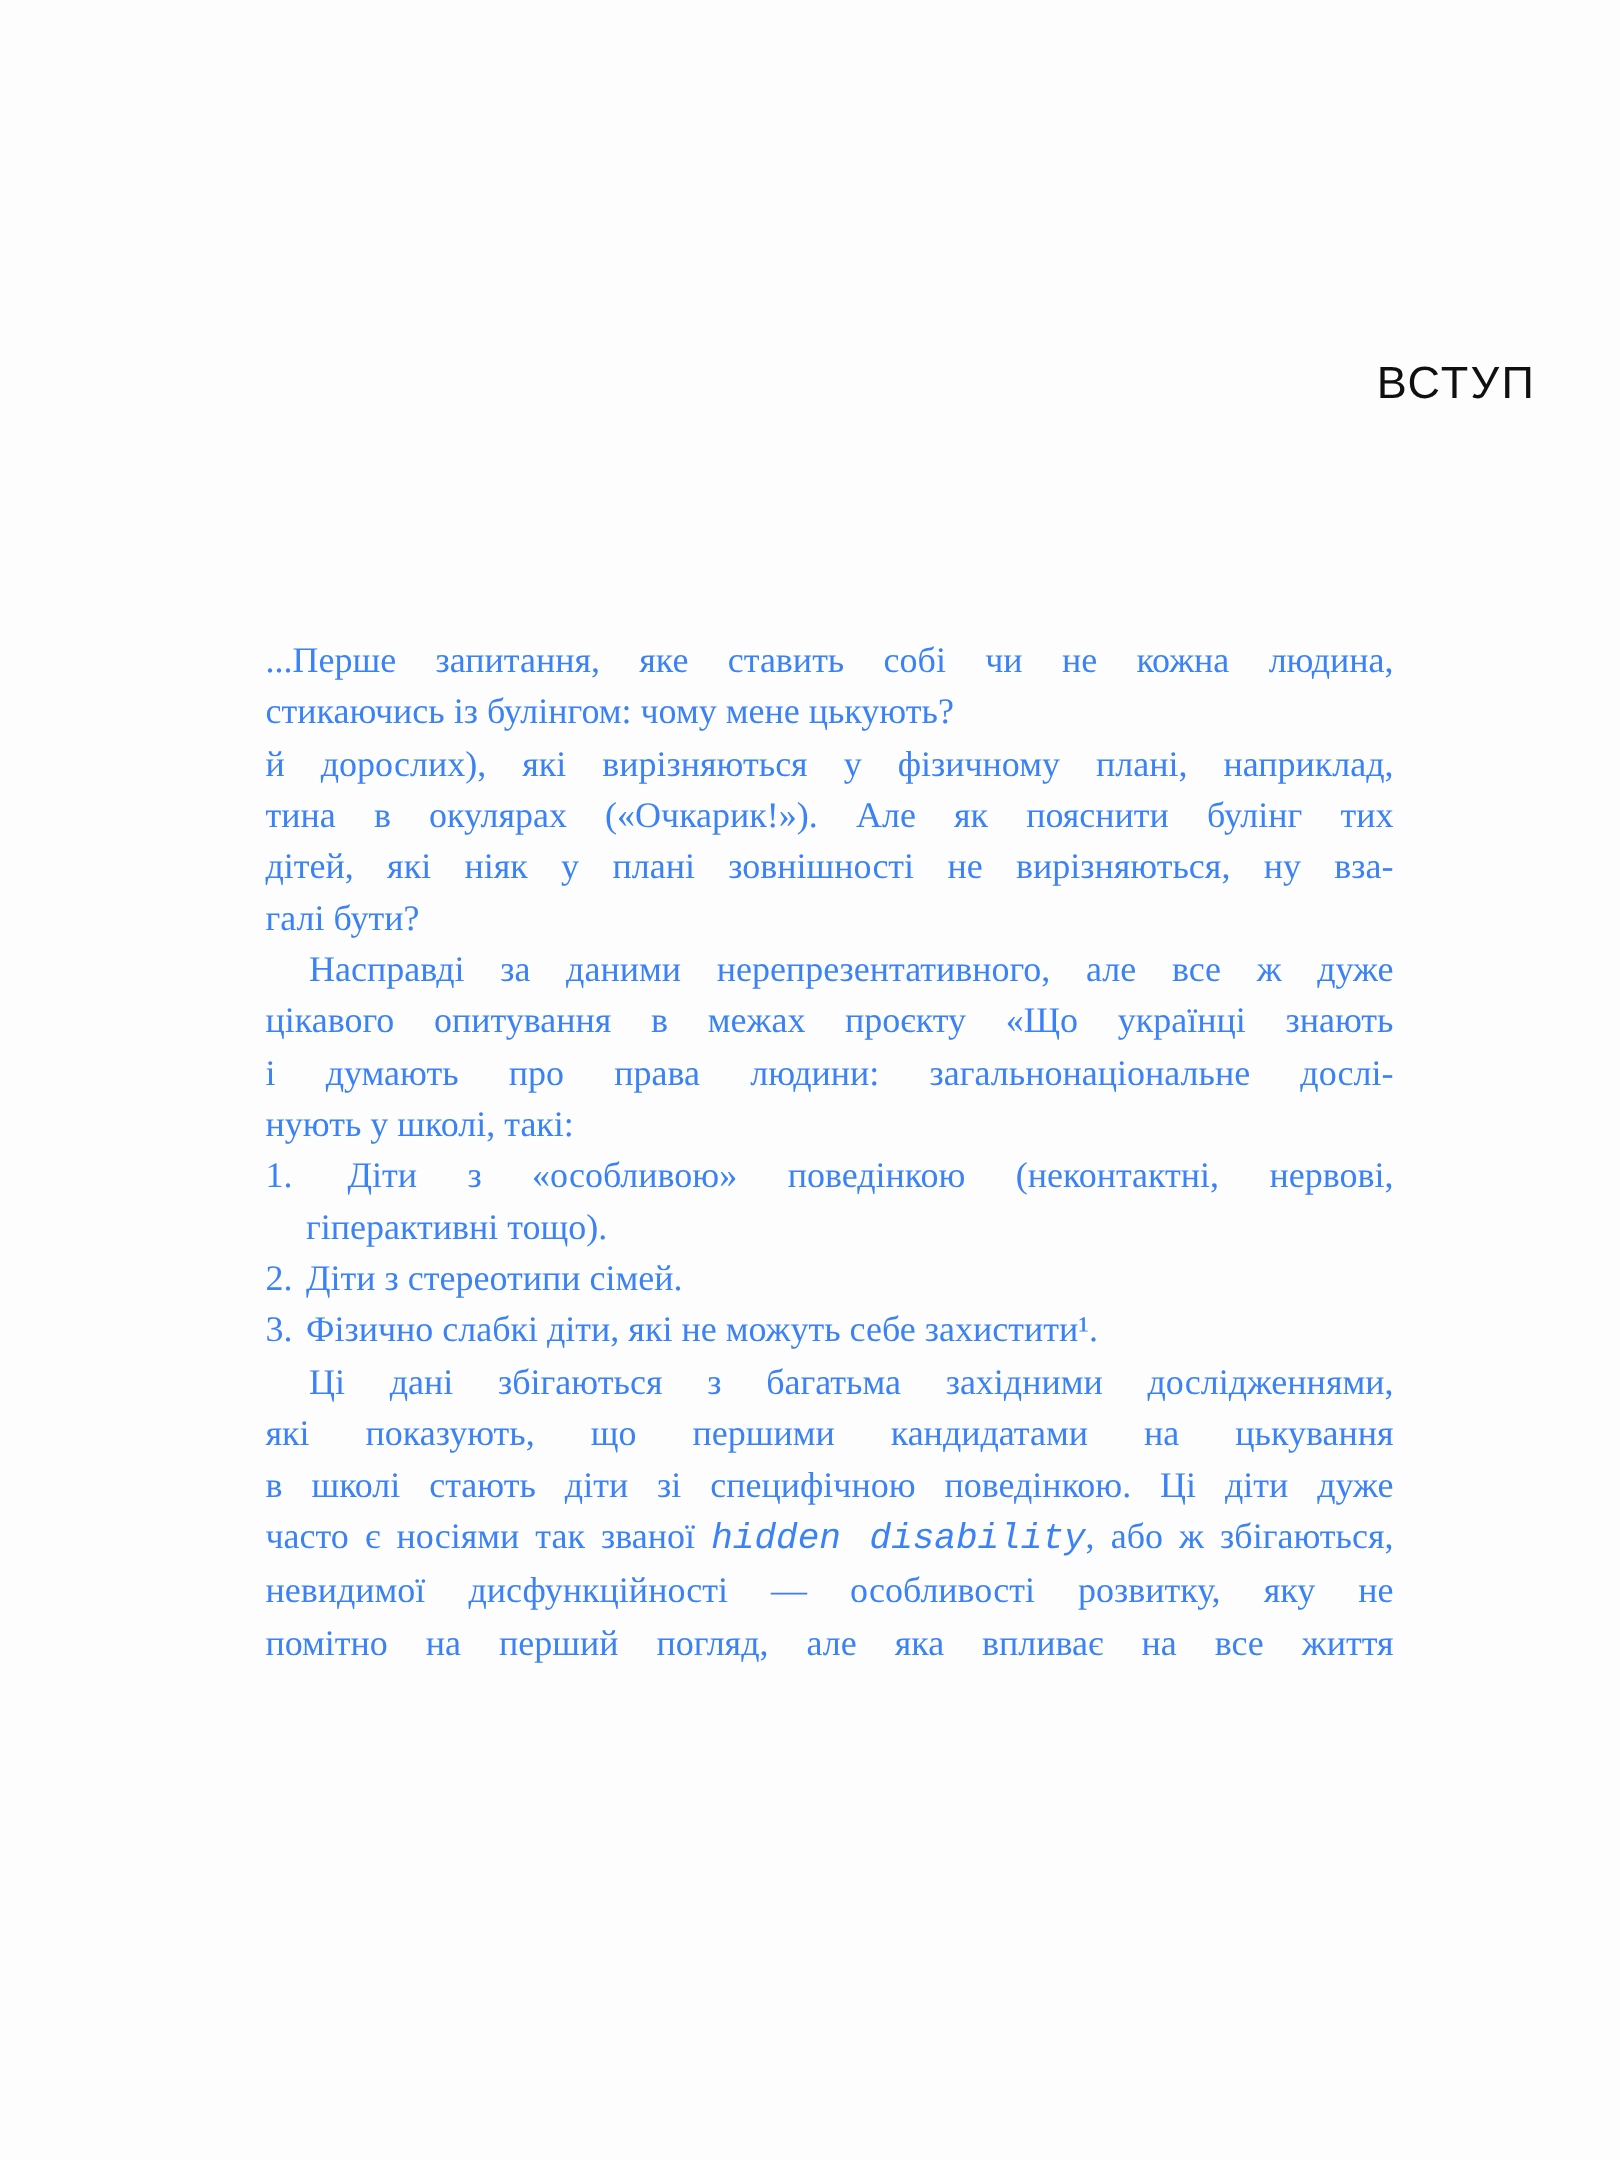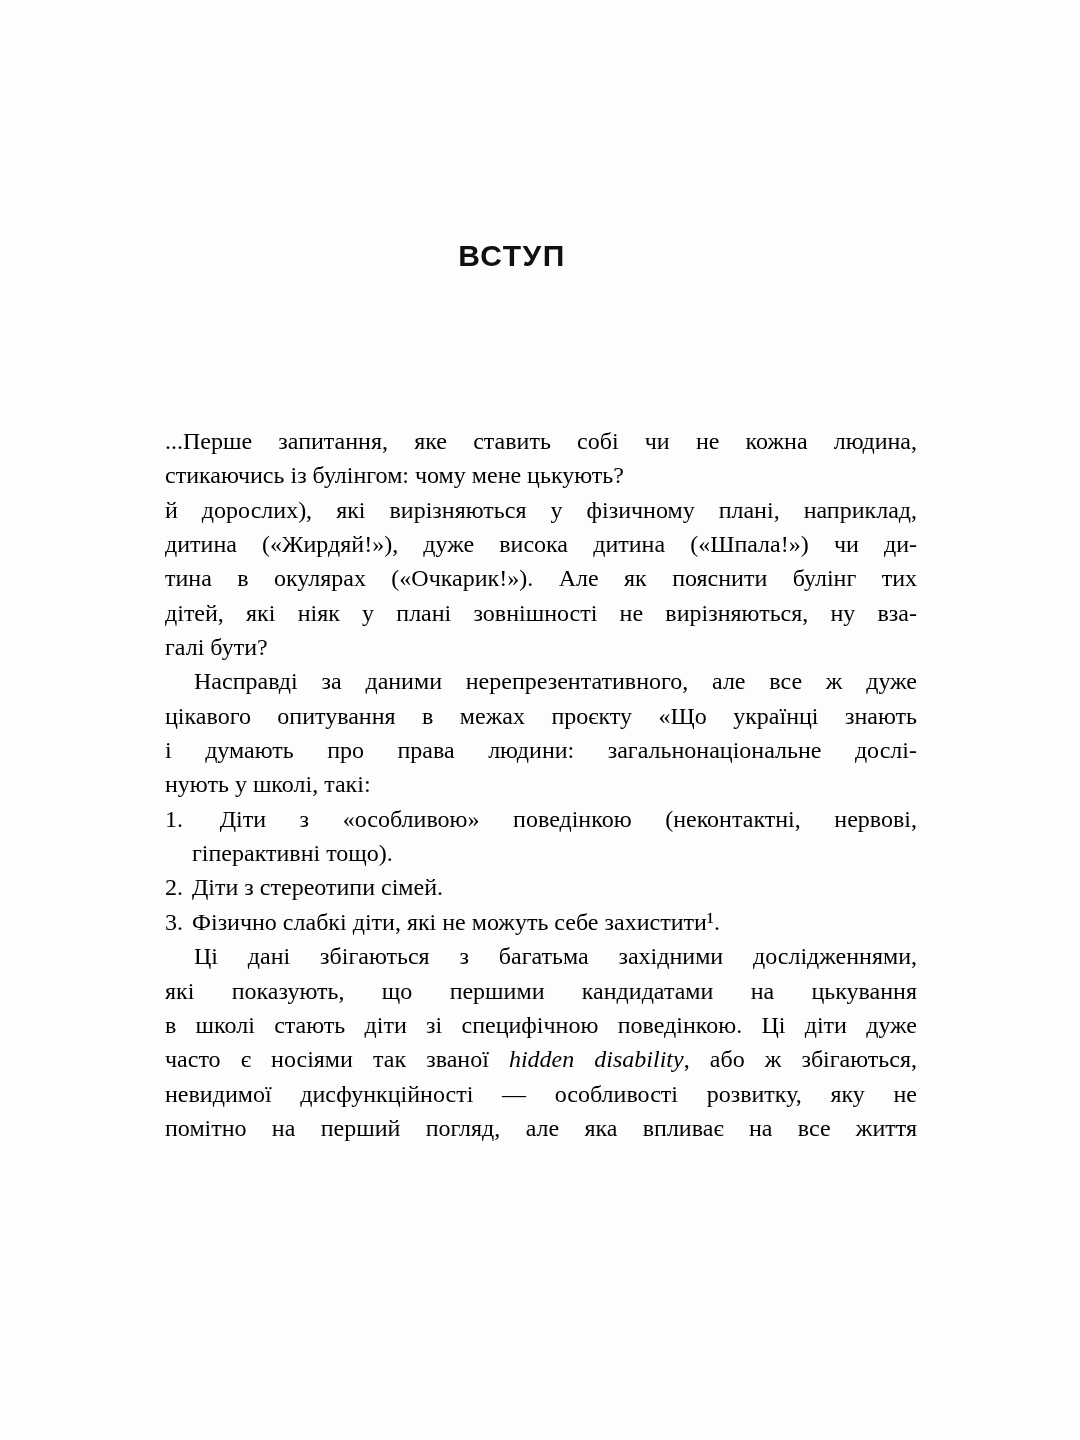--- a/index.html
+++ b/index.html
@@ -12,23 +12,23 @@
     width: 1080px;
     height: 1440px;
     background: #fdfdfd;
     overflow: hidden;
   }
   .chapter-title {
     position: absolute;
     top: 241px;
     left: 0;
     width: 1024px;
-    text-align: center;
+    text-align: right;
     font-family: "Liberation Sans", "DejaVu Sans", sans-serif;
-    font-weight: 700;
+    font-weight: 400;
     font-size: 30px;
     line-height: 30px;
     letter-spacing: 1.5px;
     color: #101010;
   }
   .body-text {
     position: absolute;
     left: 165px;
     top: 424px;
     width: 752px;
@@ -50,32 +50,32 @@
   }
   .line.hang {
     padding-left: 27px;
   }
   .num {
     display: inline-block;
     width: 21px;
   }
   .it {
     font-style: italic;
+    font-family: Liberation Mono, monospace;
   }
 </style>
 </head>
 <body>
 
 <div class="page" style="background: rgb(253, 253, 253);">
   <div class="chapter-title" style="color: rgb(16, 16, 16);">ВСТУП</div>
-  <div class="body-text" style="color: #000000;">
+  <div class="body-text" style="color: #3b82f6; margin-left: 12px;">
       <div class="line"><span>...Перше запитання, яке ставить собі чи не кожна людина,</span></div>
       <div class="line no-just"><span>стикаючись із булінгом: чому мене цькують?</span></div>
       <div class="line"><span>й дорослих), які вирізняються у фізичному плані, наприклад,</span></div>
-      <div class="line"><span>дитина («Жирдяй!»), дуже висока дитина («Шпала!») чи ди-</span></div>
       <div class="line"><span>тина в окулярах («Очкарик!»). Але як пояснити булінг тих</span></div>
       <div class="line"><span>дітей, які ніяк у плані зовнішності не вирізняються, ну вза-</span></div>
       <div class="line no-just"><span>галі бути?</span></div>
       <div class="line indent"><span>Насправді за даними нерепрезентативного, але все ж дуже</span></div>
       <div class="line"><span>цікавого опитування в межах проєкту «Що українці знають</span></div>
       <div class="line"><span>і думають про права людини: загальнонаціональне дослі-</span></div>
       <div class="line no-just"><span>нують у школі, такі:</span></div>
       <div class="line"><span class="num">1.</span> <span>Діти з «особливою» поведінкою (неконтактні, нервові,</span></div>
       <div class="line no-just hang"><span>гіперактивні тощо).</span></div>
       <div class="line no-just"><span class="num">2.</span> <span>Діти з стереотипи сімей.</span></div>

